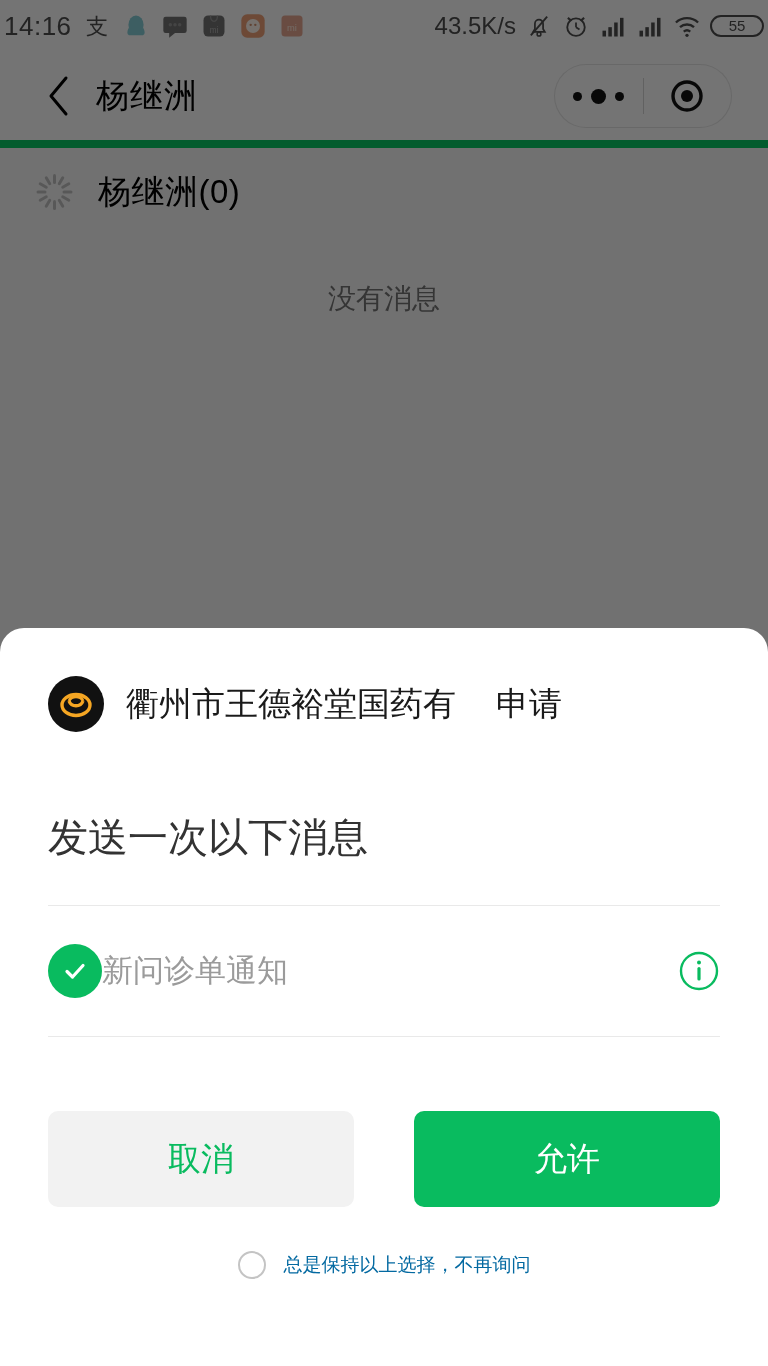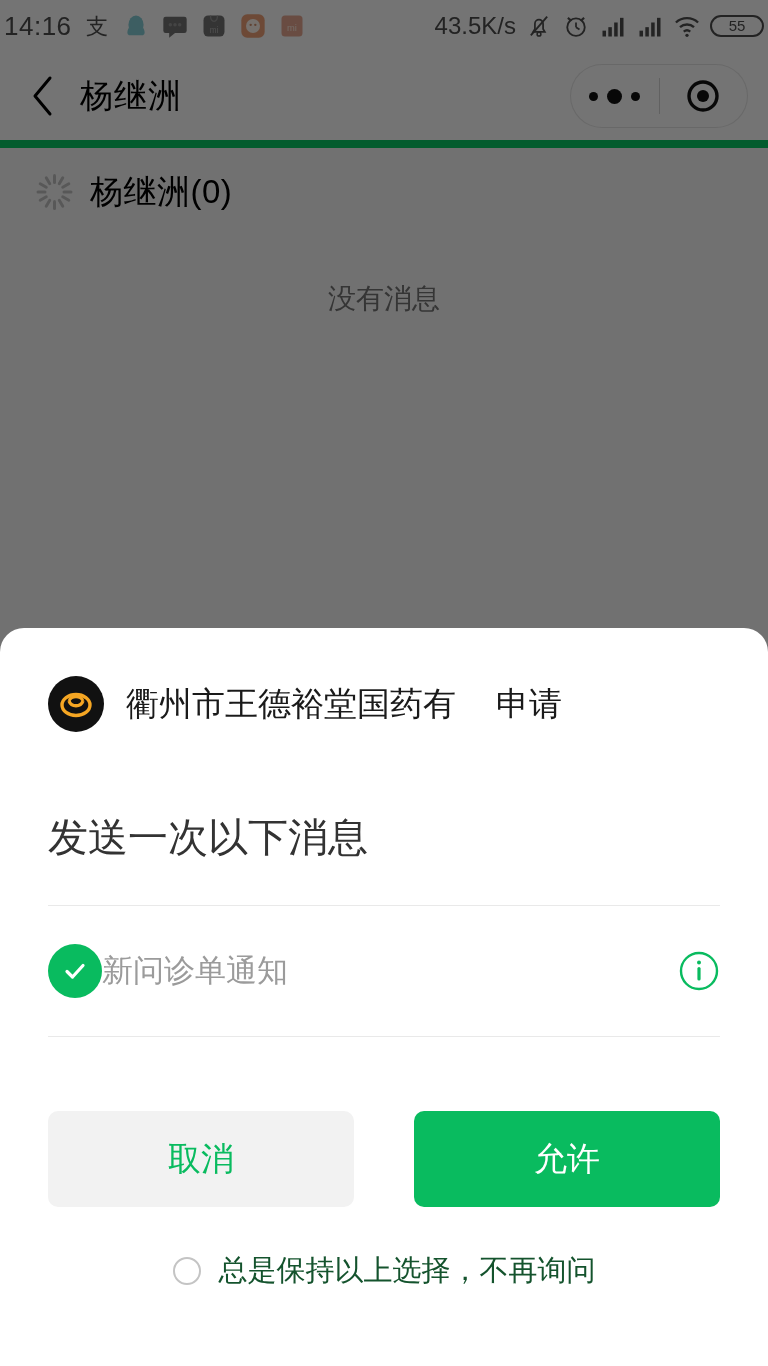--- a/index.html
+++ b/index.html
@@ -25,21 +25,21 @@
   .sb-left { display:flex; align-items:center; gap:11px; }
   .sb-time { font-size:26px; letter-spacing:.5px; color:#4a4a4a; }
   .sb-right { margin-left:auto; display:flex; align-items:center; gap:9px; }
   .sb-net { font-size:24px; color:#4a4a4a; }
 
   .appicon { width:28px; height:28px; display:block; }
 
   .navbar {
     height:88px; width:100%;
     display:flex; align-items:center;
-    padding:0 20px;
+    padding:0 36px;
     position:relative;
   }
   .nav-back {
     width:46px; height:46px;
     display:flex; align-items:center; justify-content:center;
   }
   .nav-title {
     font-size:33px; color:#000; margin-left:14px;
     font-weight:400; letter-spacing:1px;
   }
@@ -59,21 +59,21 @@
   .cap-dots i:nth-child(2){ width:15px; height:15px; }
   .cap-dots i:nth-child(3){ width:9px; height:9px; }
   .cap-sep { width:1px; height:36px; background:rgba(0,0,0,0.16); }
   .cap-target { flex:1; display:flex; align-items:center; justify-content:center; }
 
   .progress-wrap { height:8px; width:100%; background:transparent; }
   .progress-bar { height:8px; background:#07c160; width:100%; }
 
   .list-row {
     height:88px; display:flex; align-items:center;
-    padding:0 0 0 36px; background:#ededed;
+    padding:0 0 0 36px; background:#ededed;gap:8px;
   }
   .spinner { width:36px; height:36px; position:relative; flex:none; }
   .spinner i {
     position:absolute; left:50%; top:0;
     width:3px; height:10px; margin-left:-1.5px;
     background:#b9b9b9; border-radius:2px;
     transform-origin:50% 18px;
   }
   .list-label {
     font-size:33px; color:#000; margin-left:18px; letter-spacing:.5px;
@@ -150,21 +150,21 @@
   .btn-allow { background:#09bb5f; color:#ffffff; }
 
   .always-row {
     margin-top:44px;
     display:flex; align-items:center; justify-content:center; gap:18px;
   }
   .radio {
     width:28px; height:28px; border-radius:50%;
     border:2px solid #c4c4c4;
   }
-  .always-label { font-size:29px; color:#14532d; }
+  .always-label { font-size:19px; color:#0369a1; }
 </style>
 </head>
 <body>
 
 <div id="page-layer">
 
   <div class="statusbar">
     <div class="sb-left">
       <span class="sb-time">14:16</span>
 

